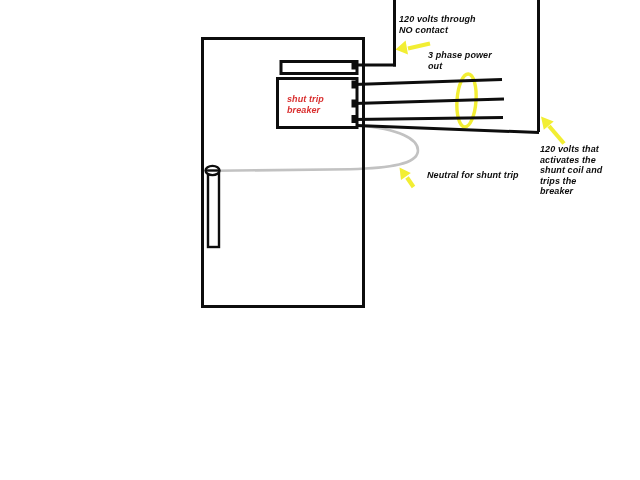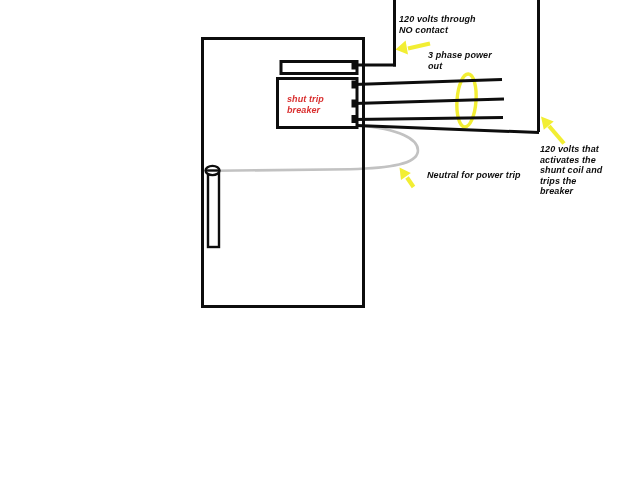--- a/index.html
+++ b/index.html
@@ -98,21 +98,21 @@
 
   <div class="lbl" id="lbl-no-contact">120 volts through
 NO contact</div>
 
   <div class="lbl" id="lbl-three-phase">3 phase power
 out</div>
 
   <div class="lbl" id="lbl-breaker">shut trip
 breaker</div>
 
-  <div class="lbl" id="lbl-neutral">Neutral for power trip</div>
+  <div class="lbl" id="lbl-neutral">Neutral for shunt trip</div>
 
   <div class="lbl" id="lbl-coil">120 volts that
 activates the
 shunt coil and
 trips the
 breaker</div>
 
 </div>
 
 </body></html>

